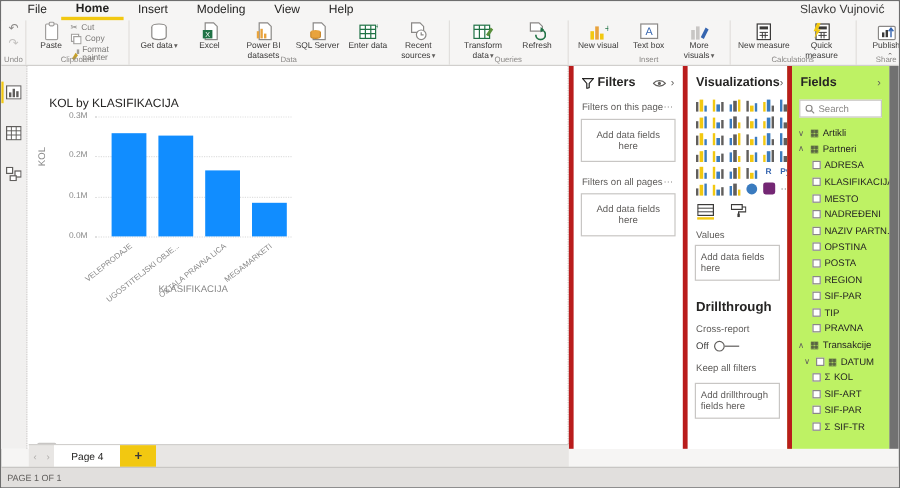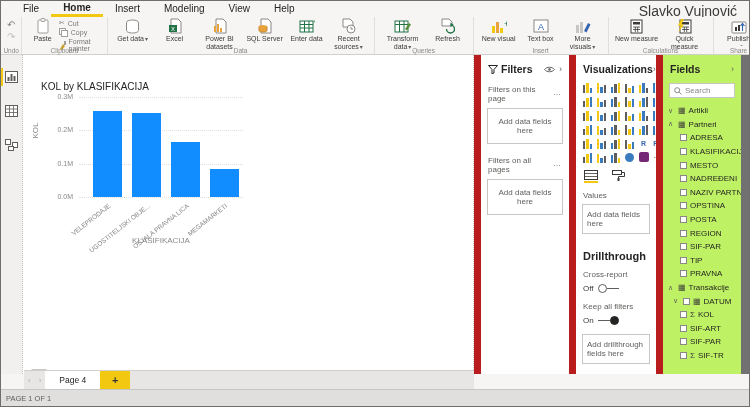--- a/index.html
+++ b/index.html
@@ -14,21 +14,21 @@
   .pbi-logo i { display:block; width:2px; background:#3b3a39; }
   .titlebar .title { position:absolute; left:0; right:0; text-align:center; color:#ffffff; font-size:9px; }
   .win-controls { margin-left:auto; display:flex; height:17px; z-index:2; }
   .win-btn { width:26px; height:17px; color:#d0d0d0; font-size:8px; display:flex; align-items:center; justify-content:center; }
   .win-btn.close { width:42px; background:#e81123; color:#fff; }
 
   
   .menubar { height:16px; display:flex; align-items:flex-end; padding-left:10px; background:#f6f5f4; position:relative; }
   .menu-tab { font-size:10px; color:#252423; padding:0 12px 3px 12px; }
   .menu-tab.active { font-weight:bold; border-bottom:3px solid #f2c811; padding-bottom:1px; }
-  .user-name { position:absolute; right:12px; top:2px; font-size:14px; color:#3b3a39; }
+  .user-name { position:absolute; right:12px; top:2px; font-size:10px; color:#3b3a39; }
 
   
   .ribbon { height:38px; background:#f6f5f4; display:flex; border-bottom:1px solid #d1cfcd; position:relative; }
   .rgroup { position:relative; border-right:1px solid #e1dfdd; padding:1px 4px 9px 4px; display:flex; align-items:flex-start; }
   .rgroup-label { position:absolute; bottom:0px; left:0; right:0; text-align:center; font-size:6.5px; color:#8a8886; }
   .vbtn { display:flex; flex-direction:column; align-items:center; width:40px; margin:0 1px; }
   .vbtn.wide { width:46px; }
   .vbtn .ic { height:16px; display:flex; align-items:center; justify-content:center; }
   .vbtn .lbl { font-size:7px; color:#3b3a39; text-align:center; line-height:1.15; margin-top:1px; }
   .hcol { display:flex; flex-direction:column; justify-content:flex-start; gap:1px; padding-top:1px; }
@@ -54,21 +54,21 @@
   .gridline { position:absolute; left:0; right:0; height:0; border-top:1px dotted #e0e0e0; }
   .ytick { position:absolute; right:170px; width:28px; text-align:right; font-size:7px; color:#888; }
   .bar { position:absolute; bottom:0; width:29px; }
   .ylab { position:absolute; left:-38px; top:45px; transform:rotate(-90deg); transform-origin:center; font-size:8px; color:#888; width:80px; text-align:center; }
   .xlab { position:absolute; transform-origin:100% 0; transform:rotate(-38deg); font-size:6.5px; color:#888; white-space:nowrap; }
   .xaxis-title { position:absolute; left:46px; top:155px; width:164px; text-align:center; font-size:8px; color:#888; }
 
   .hscroll-thumb { position:absolute; left:8px; bottom:2px; width:16px; height:3px; background:#c8c6c4; border-radius:2px; }
 
   
-  .pane { background:#fff; border-left:7px solid #b91c1c; font-size:9px; color:#605e5c; position:relative; }
+  .pane { background:#fff; border-left:4px solid #b91c1c; font-size:9px; color:#605e5c; position:relative; }
   .pane-header { display:flex; align-items:center; padding:8px 7px 6px 7px; color:#252423; }
   .pane-header .ttl { font-size:10.5px; font-weight:bold; color:#252423; }
   .pane-chevron { margin-left:auto; font-size:9px; color:#605e5c; }
 
   
   .filters-pane { width:95px; }
   .fsec-label { display:flex; align-items:center; padding:4px 7px 3px 7px; font-size:8px; color:#605e5c; }
   .more-dots { margin-left:auto; color:#8a8886; font-size:8px; letter-spacing:1px; }
   .dropzone { margin:2px 6px 8px 6px; border:1px solid #c8c6c4; background:#fff; text-align:center;
               font-size:8px; color:#605e5c; padding:8px 3px; }
@@ -614,27 +614,20 @@
       <div class="drill-head">Drillthrough</div>
       <div class="sec-label">Cross-report</div>
       <div class="toggle-row">
         <span>Off</span>
         <span class="tg off">
             <span class="knob"></span>
             <span class="line"></span>
           </span>
       </div>
       <div class="sec-label">Keep all filters</div>
-      <div class="toggle-row">
-        <span>On</span>
-        <span class="tg on">
-            <span class="line"></span>
-            <span class="knob"></span>
-          </span>
-      </div>
       <div class="dropzone left" style="margin-top:6px">Add drillthrough fields here</div>
     </div>
 
     <div class="pane fields-pane">
       <div class="pane-header">
         <span class="ttl">Fields</span>
         <span class="pane-chevron">›</span>
       </div>
       <div class="search-box">
         <svg width="8" height="8">

